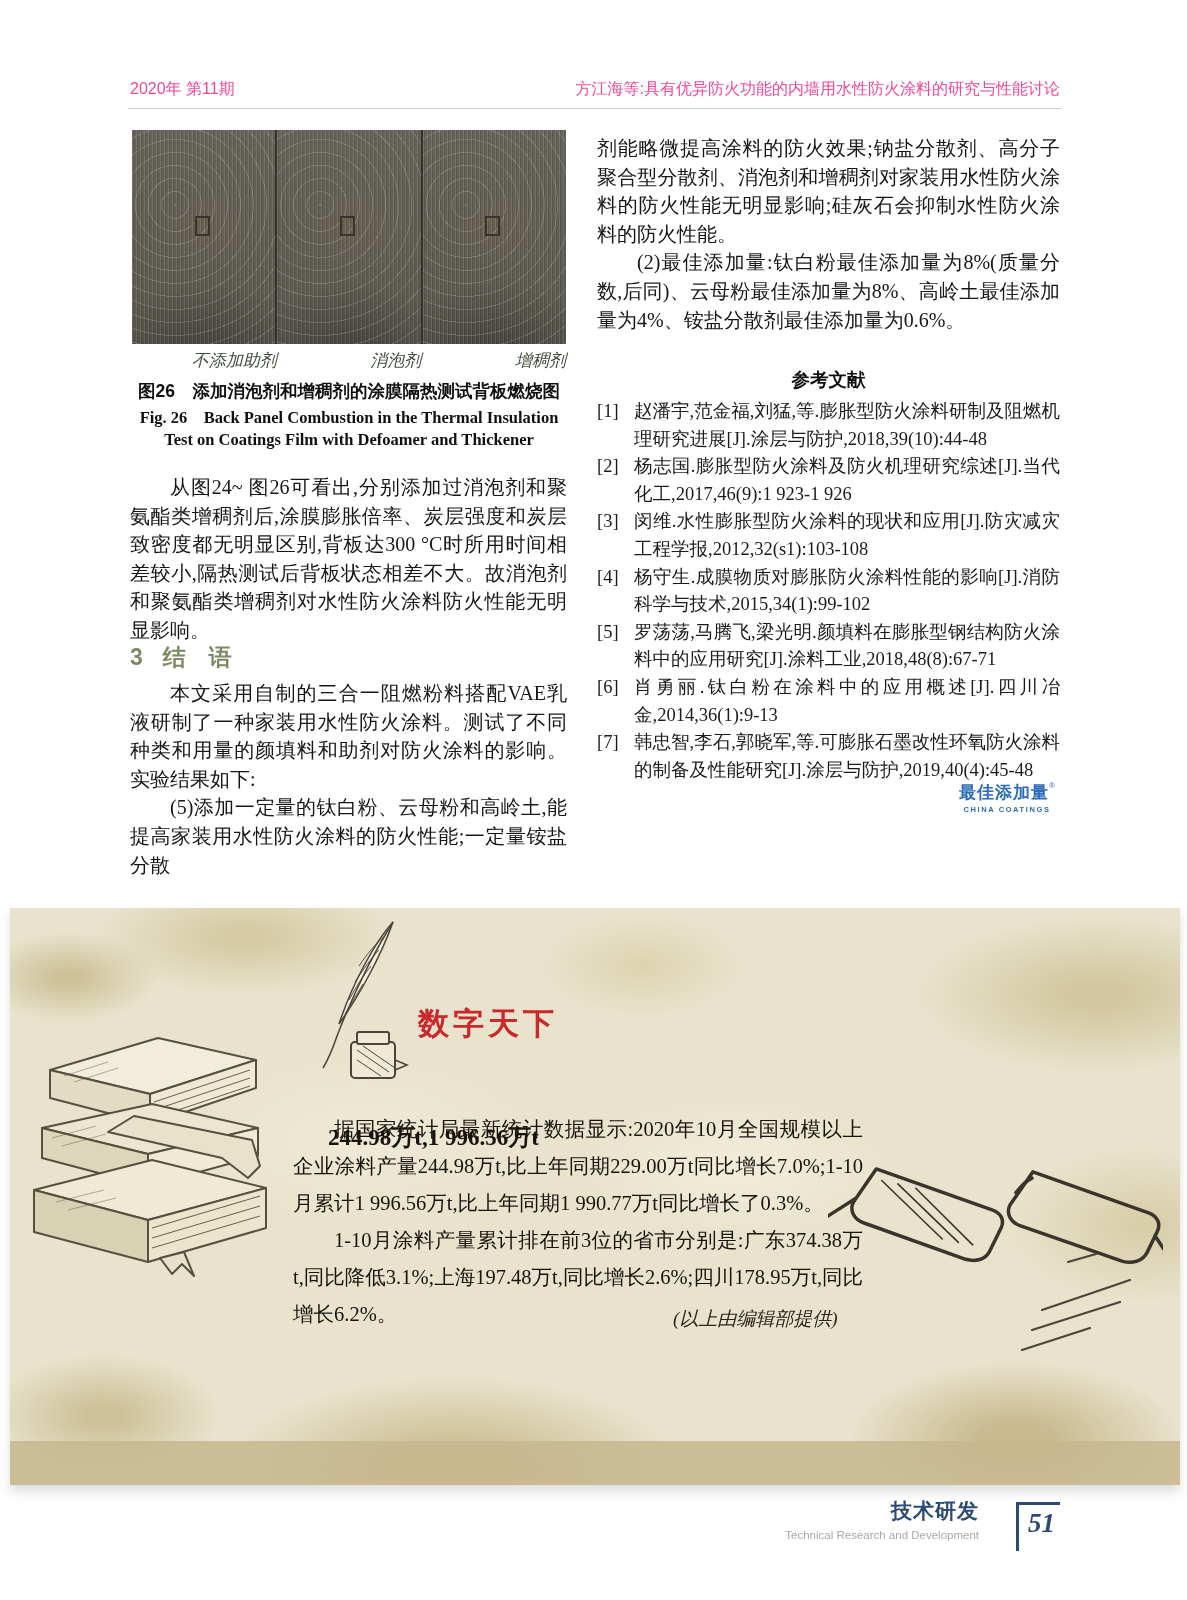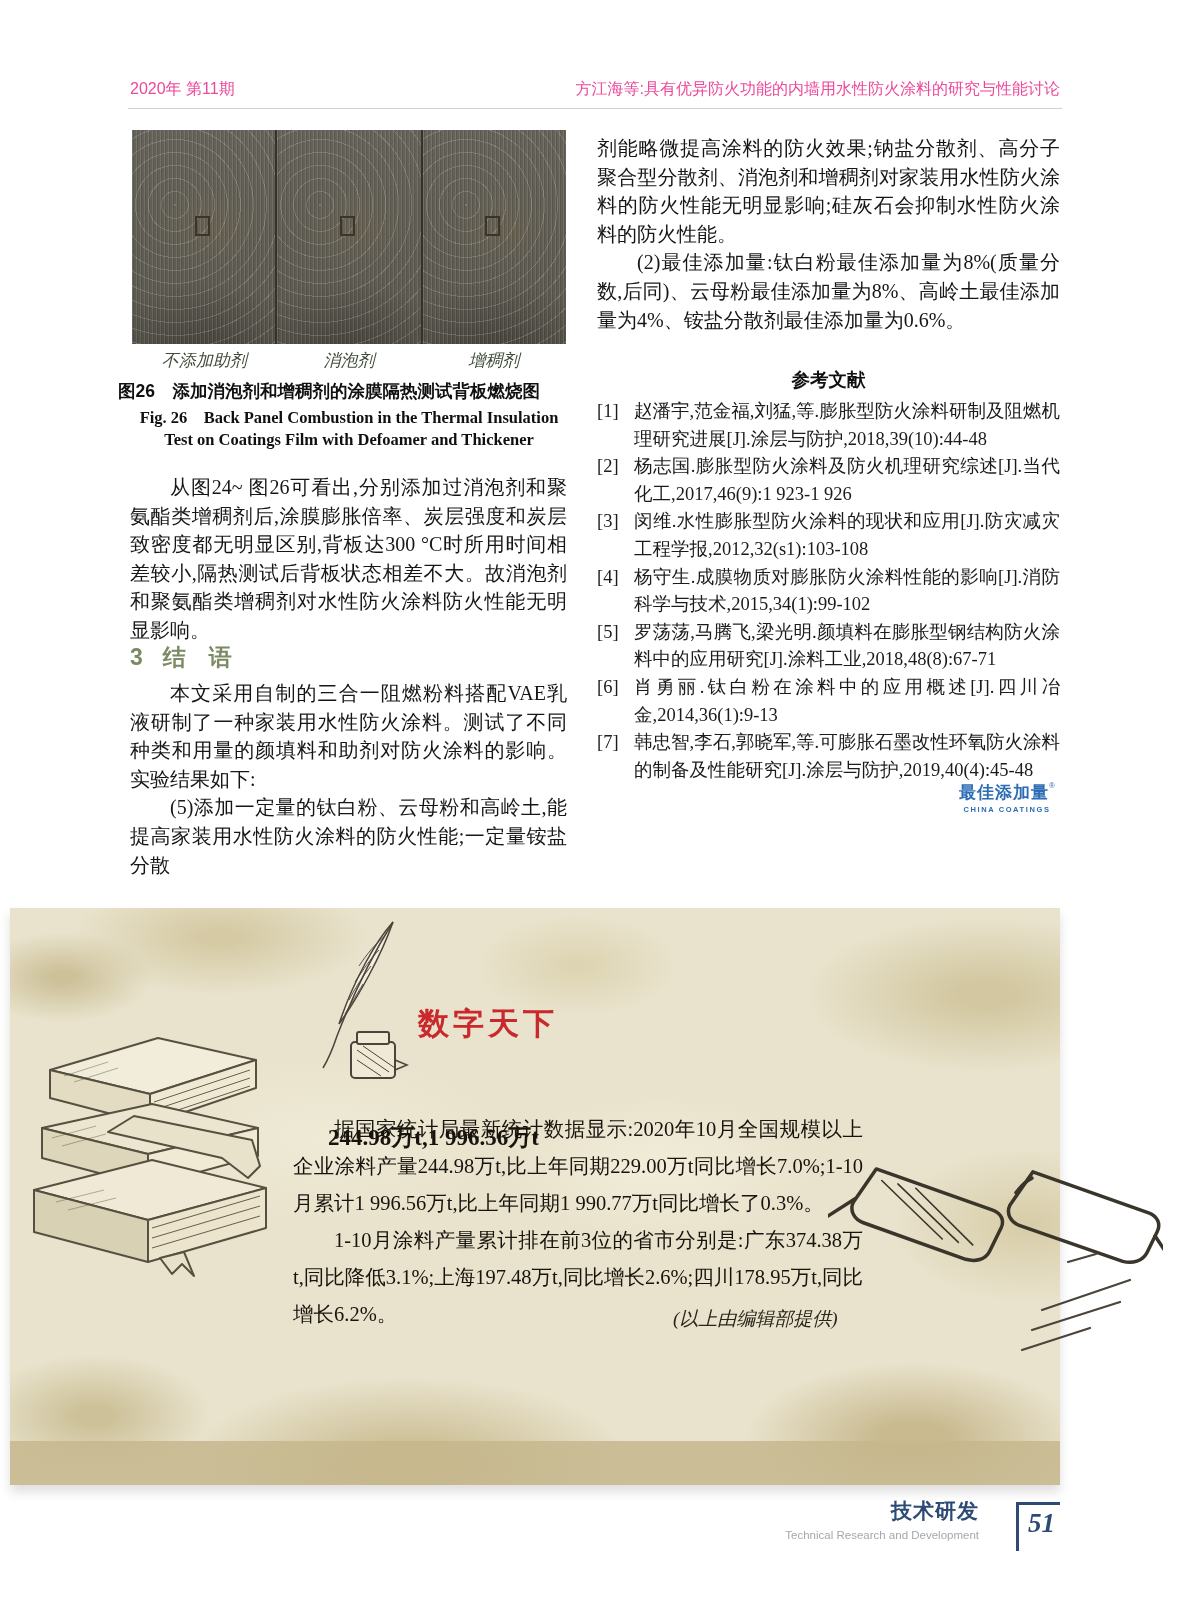--- a/index.html
+++ b/index.html
@@ -22,22 +22,22 @@
       repeating-radial-gradient(circle at 30% 35%, rgba(255,255,255,0.16) 0 1px, transparent 1px 13px),
       radial-gradient(70px 55px at 54% 46%, rgba(135,105,62,0.22), transparent 70%),
       radial-gradient(130% 70% at 50% 112%, rgba(0,0,0,0.30), transparent 60%),
       linear-gradient(#656359, #5b594f);
   }
   .panel + .panel { border-left:2px solid #33322d; }
   .mark { position:absolute; left:50%; top:40%; width:15px; height:20px;
     border:2px solid #36352f; transform:translateX(-60%); }
   .photo-labels { position:absolute; top:349px; left:132px; width:434px; display:flex;
     font-size:17px; font-style:italic; color:#3f4c38; }
-  .photo-labels span { flex:1; text-align:center; }
-  .caption-zh { position:absolute; top:379px; left:118px; width:462px; text-align:left;
+  .photo-labels span { flex:1; text-align:right; }
+  .caption-zh { position:absolute; top:379px; left:118px; width:462px; text-align:center;
     font-family:"Liberation Sans","DejaVu Sans",sans-serif; font-weight:bold; font-size:17.5px; color:#101010; }
   .caption-en { position:absolute; top:407px; left:118px; width:462px; text-align:center;
     font-weight:bold; font-size:16.5px; line-height:22px; color:#101010; }
   
   .body-text { text-align:justify; font-size:20px; line-height:28.6px; color:#161616; }
   .body-text p { text-indent:2em; }
   .lc1 { position:absolute; top:473px; left:130px; width:437px; }
   .section-head { position:absolute; top:642px; left:130px;
     font-family:"Liberation Sans","DejaVu Sans",sans-serif; font-weight:bold;
     font-size:23px; color:#7b8a62; }
@@ -51,21 +51,21 @@
     font-size:18.5px; line-height:27.6px; text-align:justify; }
   .ref { position:relative; padding-left:37px; }
   .ref .no { position:absolute; left:0; top:0; }
   
   .logo { position:absolute; top:781px; left:952px; width:110px; text-align:center;
     font-family:"Liberation Sans","DejaVu Sans",sans-serif; }
   .logo-zh { color:#2b6cb4; font-weight:bold; font-size:17px; letter-spacing:1px; }
   .logo-mark { font-size:8px; vertical-align:top; color:#2b6cb4; }
   .logo-en { color:#2b6cb4; font-size:7.5px; letter-spacing:1.6px; margin-top:1px; font-weight:bold; }
   
-  .digest { position:absolute; top:908px; left:10px; width:1050px; height:577px;
+  .digest { position:absolute; top:908px; left:10px; width:1170px; height:577px;
     background-color:#e9e3cd;
     background-image:
       linear-gradient(to top, rgba(198,183,141,0.85) 0 44px, transparent 44px),
       radial-gradient(150px 75px at 5% 12%, #cdc199 8%, transparent 60%),
       radial-gradient(230px 90px at 20% 5%, #d5caa4 8%, transparent 65%),
       radial-gradient(170px 85px at 54% 10%, #ddd3b0 0%, transparent 60%),
       radial-gradient(280px 120px at 93% 15%, #d2c7a0 10%, transparent 65%),
       radial-gradient(230px 130px at 97% 55%, #d7cca7 0%, transparent 60%),
       radial-gradient(240px 110px at 86% 92%, #c9ba90 15%, transparent 70%),
       radial-gradient(320px 130px at 38% 97%, #cbbd93 15%, transparent 70%),

